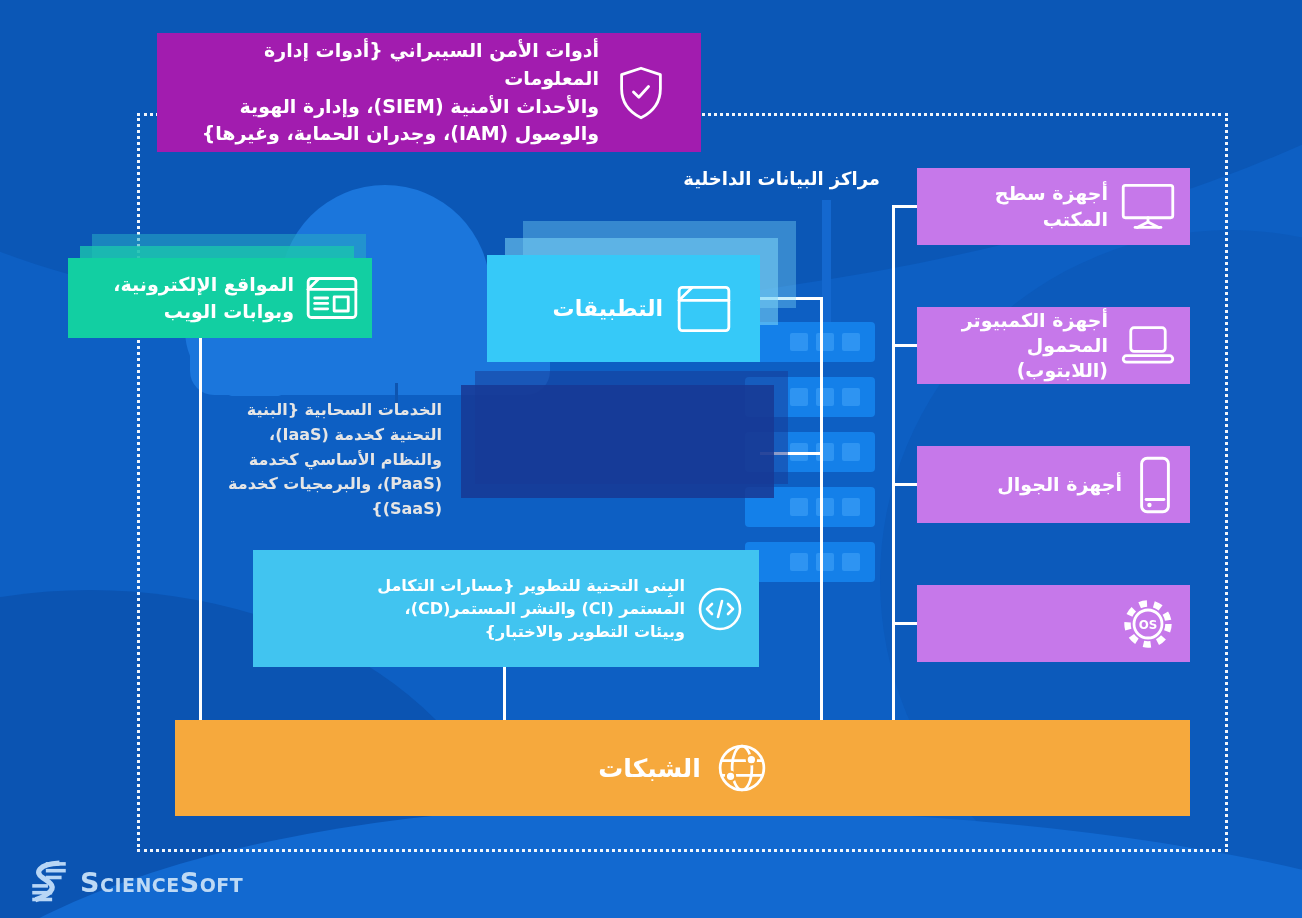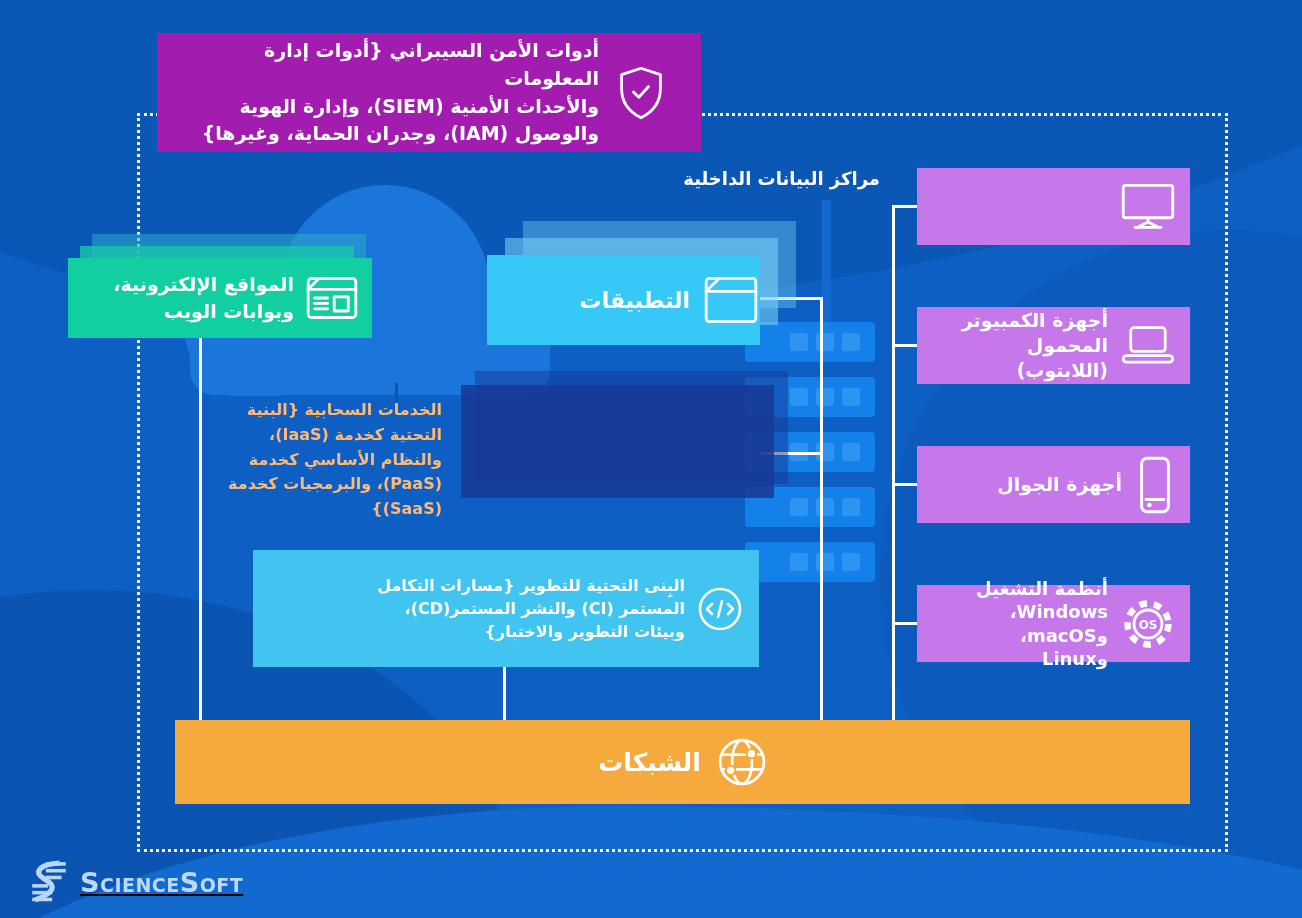--- a/index.html
+++ b/index.html
@@ -33,55 +33,55 @@
   .line{background:#fff;}
   
   .security{left:157px;top:33px;width:544px;height:119px;background:#a21caf;
     padding:0 34px 0 18px;gap:16px;}
   .security .lbl{font-size:19px;line-height:1.45;}
   
   .websites{left:68px;top:258px;width:304px;height:80px;background:#12cfa2;
     padding:0 14px;gap:12px;}
   .websites .lbl{font-size:19px;line-height:1.4;}
   
-  .apps{left:487px;top:255px;width:273px;height:90px;background:#36c9f8;
-    padding:0 2px;gap:14px;justify-content:flex-start;}
+  .apps{left:487px;top:255px;width:273px;height:107px;background:#36c9f8;
+    padding:0 29px;gap:14px;justify-content:flex-start;}
   .apps .lbl{font-size:22px;}
   
   .database{left:447px;top:399px;width:313px;height:113px;background:#0a1e70;
     padding:0 14px;gap:12px;}
   .database .lbl{font-size:20px;line-height:1.35;}
   
   .devops{left:253px;top:550px;width:506px;height:117px;background:#41c4f0;}
   .devops .lbl{position:absolute;right:74px;left:16px;top:50%;transform:translateY(-50%);
     font-size:16px;line-height:1.45;}
   .devops .icon{position:absolute;right:16px;top:50%;transform:translateY(-50%);}
   
-  .cloudlbl{left:205px;top:398px;width:237px;color:#fdba74;font-weight:bold;
+  .cloudlbl{left:205px;top:398px;width:237px;color:#e5e5e5;font-weight:bold;
     font-size:16px;line-height:1.55;text-align:right;white-space:pre-line;}
   
   .dclbl{left:660px;top:168px;width:220px;color:#fff;font-weight:bold;
     font-size:18px;text-align:right;}
   
   .device{left:917px;width:273px;height:77px;background:#c678ea;
     padding:0 14px;gap:12px;}
   .device .lbl{font-size:19px;line-height:1.32;}
   .device.os .lbl{font-size:18px;line-height:1.3;}
   
-  .networks{left:175px;top:720px;width:1015px;height:84px;background:#f6a93d;
+  .networks{left:175px;top:720px;width:1015px;height:96px;background:#f6a93d;
     justify-content:center;gap:16px;}
   .networks .lbl{font-size:25px;}
   
   .rack-row{position:absolute;left:0;width:130px;height:40px;background:#1480e9;
     border-radius:4px;display:flex;align-items:center;gap:8px;padding-left:45px;box-sizing:border-box;}
   .rack-row span{display:block;width:18px;height:18px;background:#2e94f2;border-radius:2px;}
   .pipe{left:822px;top:200px;width:9px;height:128px;background:#1468cf;}
   .cloud-tick{left:395px;top:383px;width:3px;height:26px;background:#0e55b0;}
   
-  .logo{left:30px;top:860px;display:flex;align-items:center;gap:12px;text-decoration:underline;}
+  .logo{left:30px;top:860px;display:flex;align-items:center;gap:12px;}
   .logo .word{color:#bdd9f5;font-size:27px;font-weight:600;
     font-variant:small-caps;letter-spacing:.5px;}
 </style>
 </head>
 <body>
 
 <div id="stage">
 
   <div class="abs wave-top"></div>
   <div class="abs wave-right"></div>
@@ -207,20 +207,22 @@
 
   <div class="abs box device" style="top:168px" dir="rtl">
     <span class="icon">
       <svg width="56" height="50" viewBox="0 0 52 46" class="stroke">
         <rect x="3" y="3" width="46" height="30" rx="2"></rect>
         <path d="M26 33 V37"></path>
         <polyline points="16,42 26,37 36,42"></polyline>
         <path d="M14 42 H38"></path>
       </svg>
     </span>
+    <span class="lbl">أجهزة سطح
+المكتب</span>
   </div>
 
   <div class="abs box device" style="top:307px" dir="rtl">
     <span class="icon">
       <svg width="56" height="44" viewBox="0 0 52 40" class="stroke">
         <rect x="10" y="3" width="32" height="22" rx="3"></rect>
         <rect x="3" y="29" width="46" height="6" rx="3"></rect>
       </svg>
     </span>
     <span class="lbl">أجهزة الكمبيوتر
@@ -239,23 +241,20 @@
   </div>
 
   <div class="abs box device os" style="top:585px" dir="rtl">
     <span class="icon">
       <svg width="56" height="56" viewBox="0 0 52 52">
         <circle cx="26" cy="26" r="19" fill="none" stroke="#fff" stroke-width="6" stroke-dasharray="7 6.5"></circle>
         <circle cx="26" cy="26" r="13" fill="none" stroke="#fff" stroke-width="2.6"></circle>
         <text x="26" y="30.5" text-anchor="middle" font-size="11" font-weight="bold" fill="#fff" font-family="DejaVu Sans, sans-serif">OS</text>
       </svg>
     </span>
-    <span class="lbl">أنظمة التشغيل
-Windows، وmacOS،
-وLinux</span>
   </div>
 
   <div class="abs box networks" dir="rtl">
     <span class="icon">
       <svg width="50" height="50" viewBox="0 0 48 48" class="stroke">
         <circle cx="24" cy="24" r="21"></circle>
         <ellipse cx="24" cy="24" rx="9.5" ry="21"></ellipse>
         <path d="M5 17 H43"></path>
           <path d="M5 31 H43"></path>
         <circle cx="13" cy="32" r="4.5" fill="#fff" stroke="#f6a93d" stroke-width="2"></circle>

